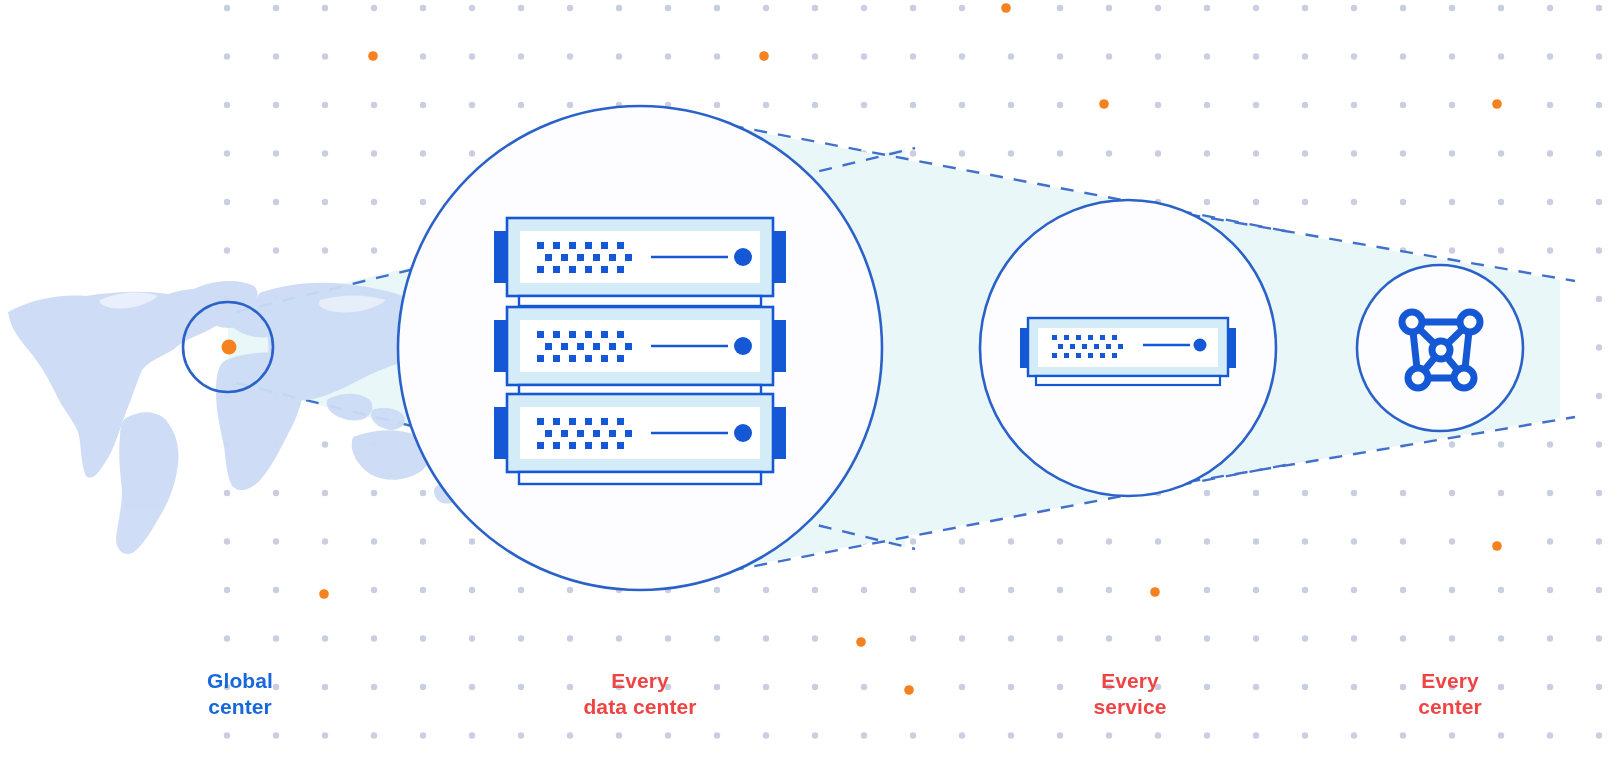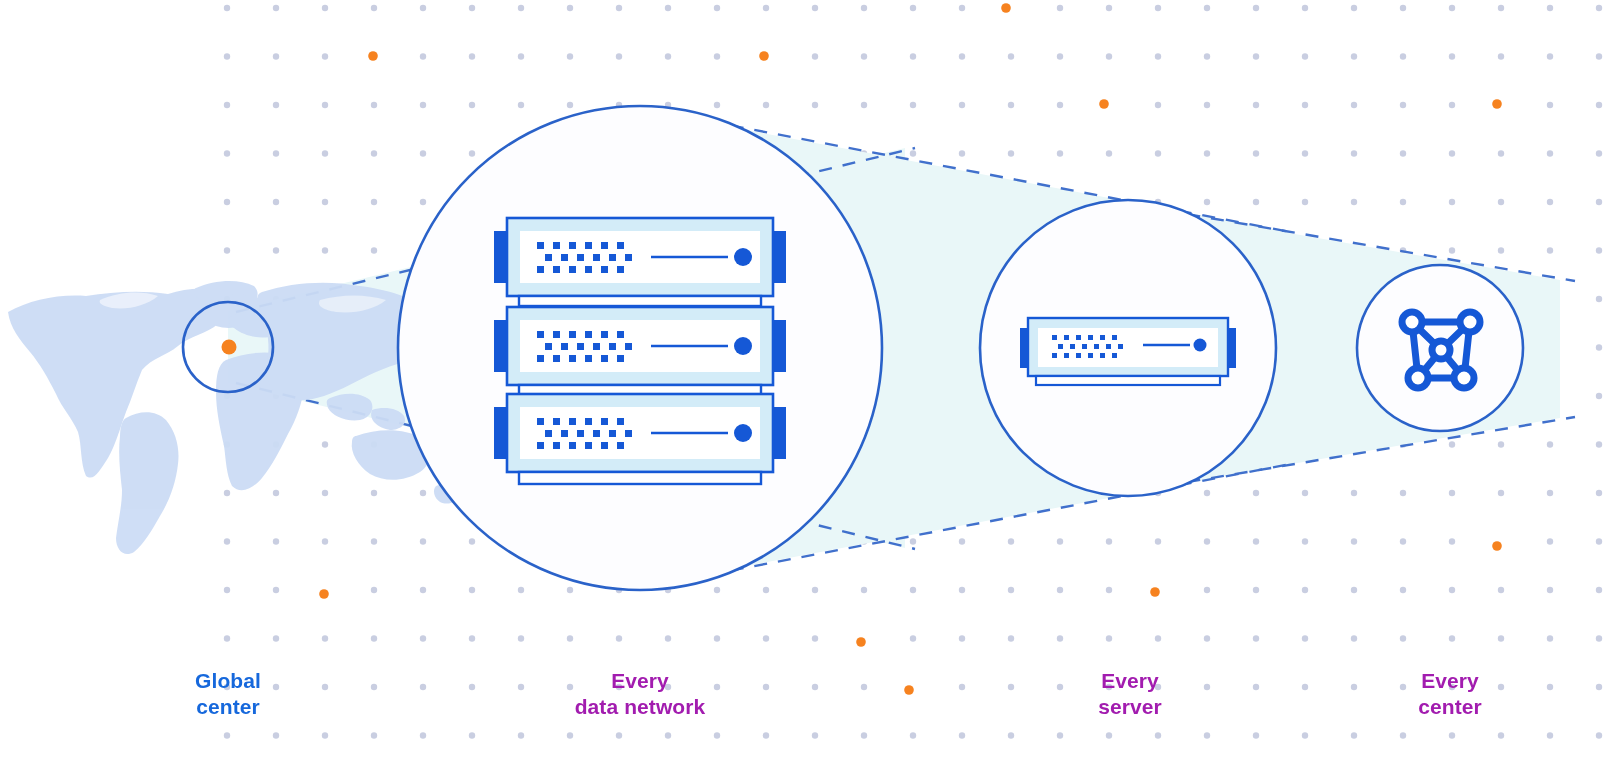--- a/index.html
+++ b/index.html
@@ -4,21 +4,21 @@
 <style>
   html,body{margin:0;padding:0;background:#fff;}
   body{font-family:"Liberation Sans",sans-serif;}
   #stage{position:relative;width:1620px;height:782px;overflow:hidden;background:#ffffff;}
   #stage svg.layer{position:absolute;left:0;top:0;width:1620px;height:782px;}
   .labels{position:absolute;left:0;top:0;width:1620px;height:782px;pointer-events:none;}
   .lbl{position:absolute;text-align:center;font-size:21px;line-height:26px;font-weight:700;
        font-family:"Liberation Sans",sans-serif;letter-spacing:.1px;}
   .lbl .l1,.lbl .l2{display:block;}
   .lbl-global{color:#1668dc;}
-  .lbl-dark{color:#a21caf;}
+  .lbl-dark{color:#ef4444;}
 </style>
 </head>
 <body>
 
 <div id="stage">
 
   <svg class="layer" viewBox="0 0 1620 782">
     <g id="dots">
         <circle cx="227" cy="8" r="3.2" fill="#c9cee1"></circle>
         <circle cx="276" cy="8" r="3.2" fill="#c9cee1"></circle>
@@ -689,31 +689,31 @@
     <g stroke="#1558d6" stroke-width="7" fill="#ffffff">
       <circle cx="1412" cy="322" r="10"></circle>
       <circle cx="1470" cy="322" r="10"></circle>
       <circle cx="1418" cy="378" r="10"></circle>
       <circle cx="1464" cy="378" r="10"></circle>
       <circle cx="1441" cy="350" r="9"></circle>
     </g>
   </svg>
 
   <div class="labels">
-    <div class="lbl lbl-global" style="left:128px; top:668px; width:200px;">
+    <div class="lbl lbl-global" style="left:140px; top:668px; width:200px;">
       <span class="l1">Global</span>
       <span class="l2">center</span>
     </div>
     <div class="lbl lbl-dark" style="left:540px; top:668px; width:200px;">
       <span class="l1">Every</span>
-      <span class="l2">data network</span>
+      <span class="l2">data center</span>
     </div>
     <div class="lbl lbl-dark" style="left:1030px; top:668px; width:200px;">
       <span class="l1">Every</span>
-      <span class="l2">server</span>
+      <span class="l2">service</span>
     </div>
     <div class="lbl lbl-dark" style="left:1350px; top:668px; width:200px;">
       <span class="l1">Every</span>
       <span class="l2">center</span>
     </div>
   </div>
 
 </div>
 
 </body></html>

